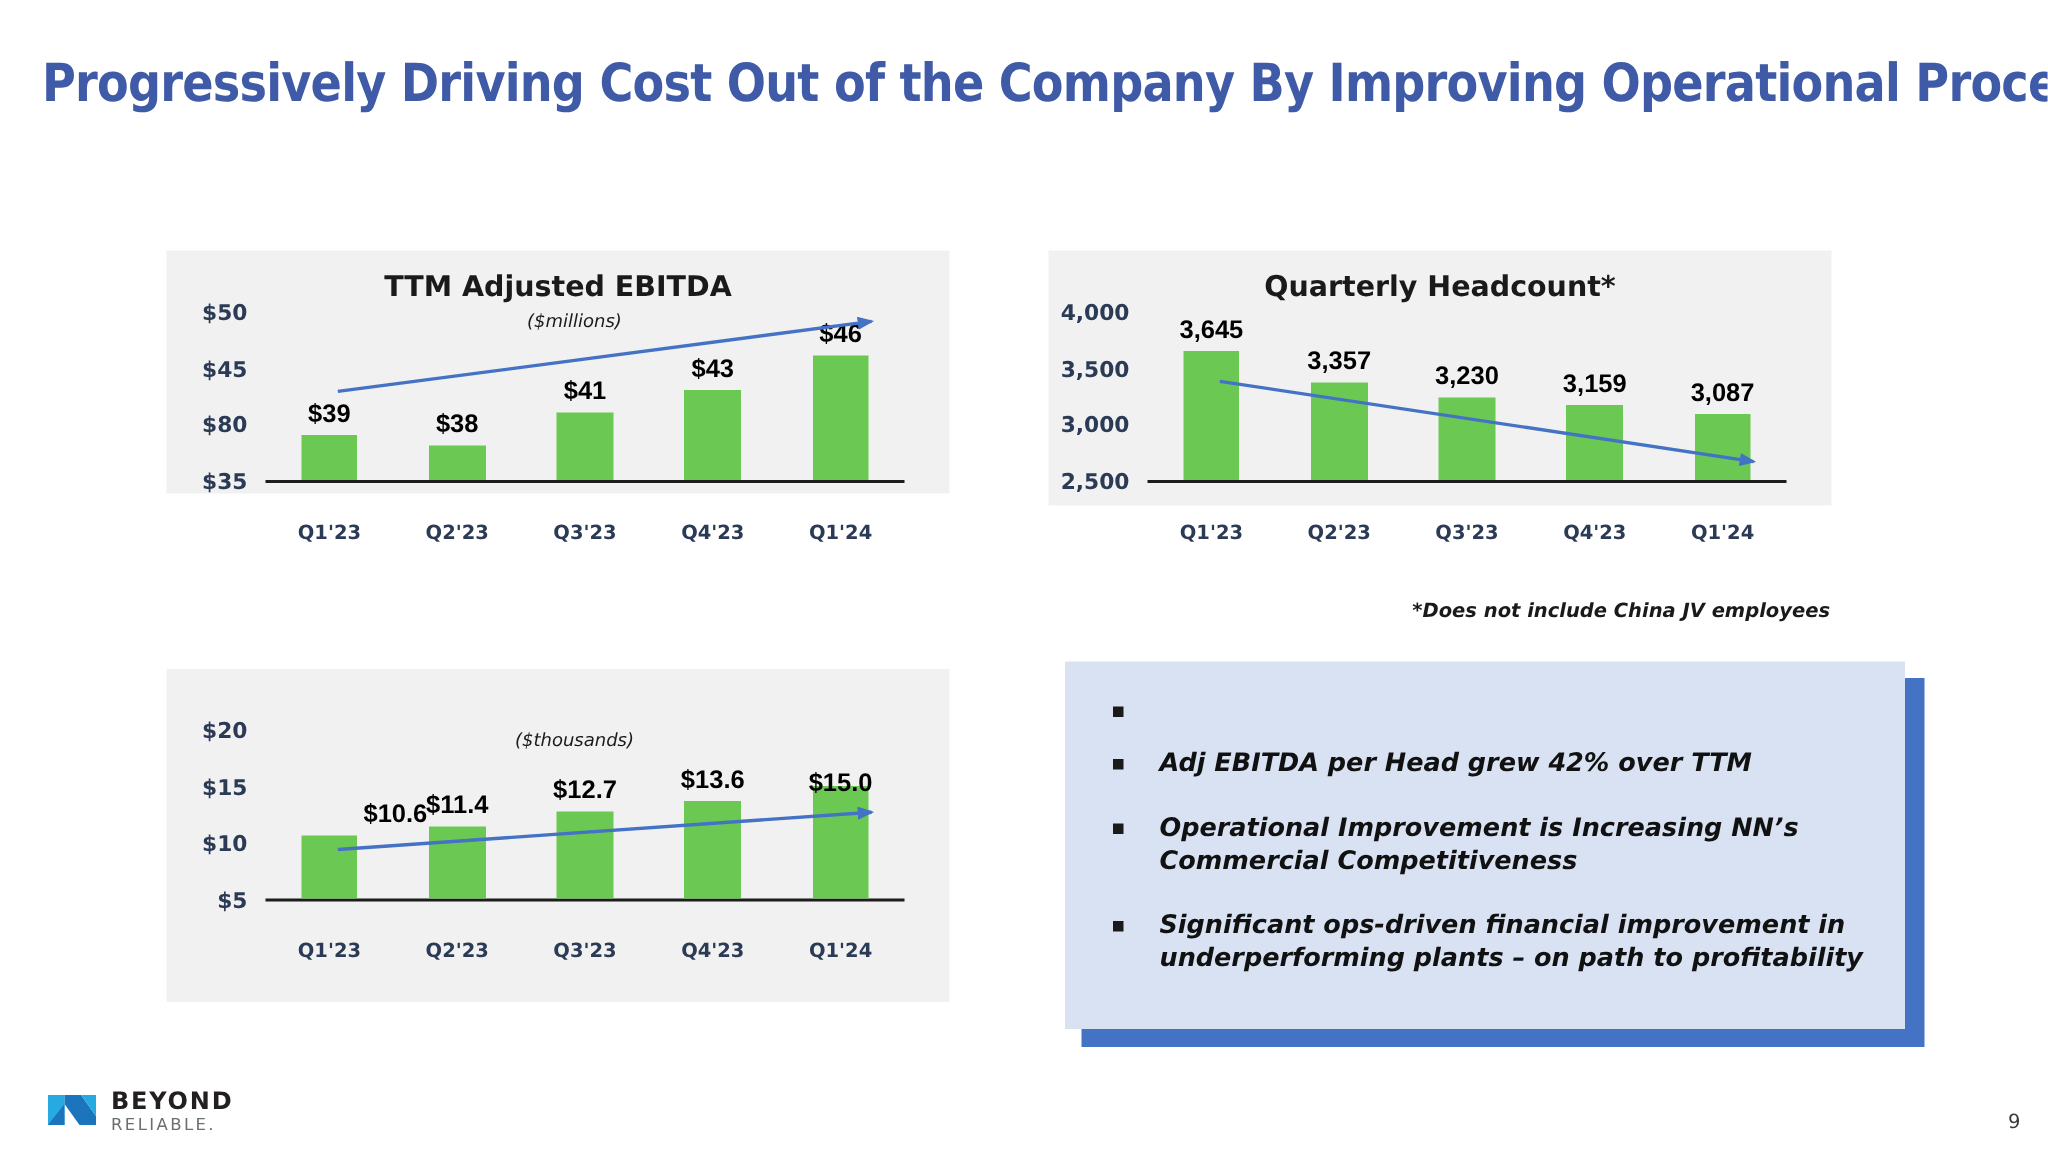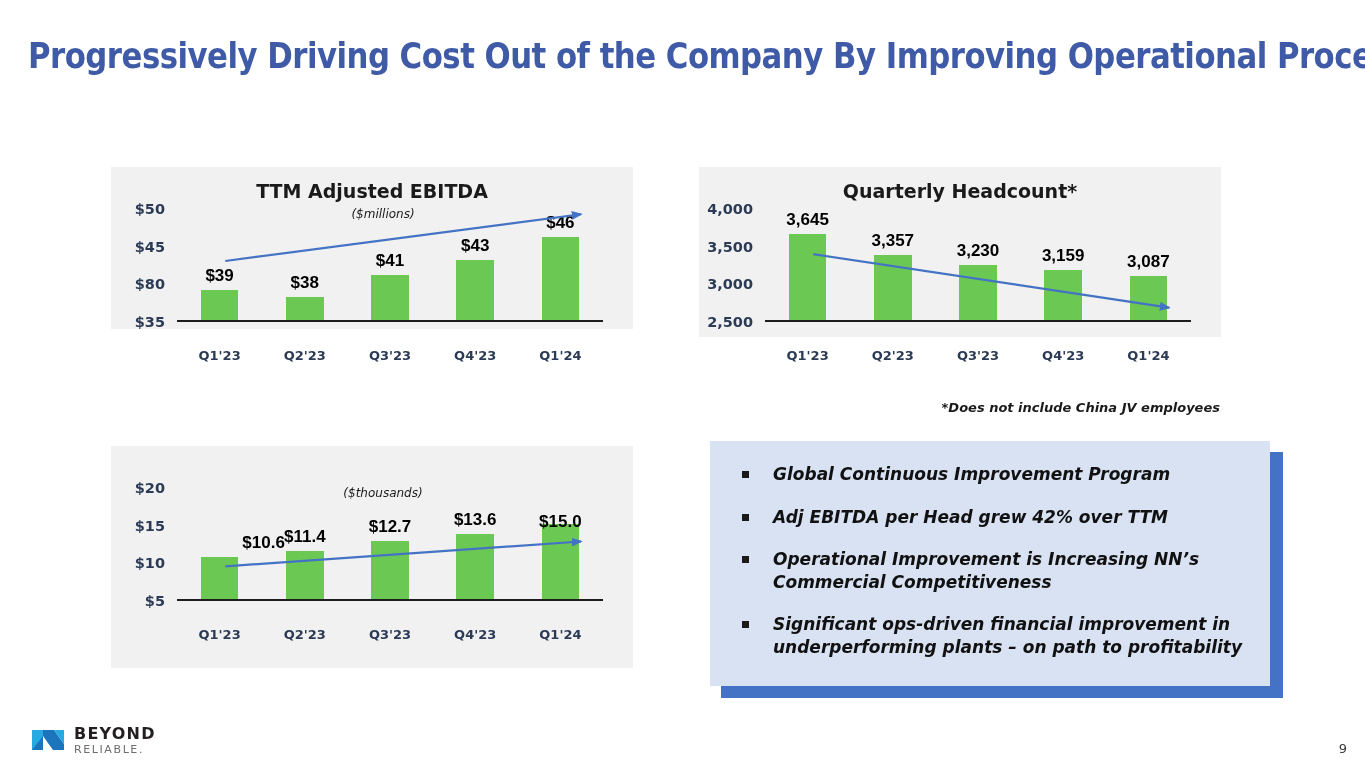--- a/index.html
+++ b/index.html
@@ -289,21 +289,20 @@
       </svg>
     </div>
 </div>
 
 <div id="headcount-footnote">*Does not include China JV employees</div>
 
 <div id="bullets-shadow"></div>
 <div id="bullets-panel">
   <div class="bullet-row">
     <span class="bullet-marker"></span>
-    <span class="bullet-text">Global Continuous Improvement Program</span>
   </div>
   <div class="bullet-row">
     <span class="bullet-marker"></span>
     <span class="bullet-text">Adj EBITDA per Head grew 42% over TTM</span>
   </div>
   <div class="bullet-row">
     <span class="bullet-marker"></span>
     <span class="bullet-text">Operational Improvement is Increasing NN’s Commercial Competitiveness</span>
   </div>
   <div class="bullet-row">

